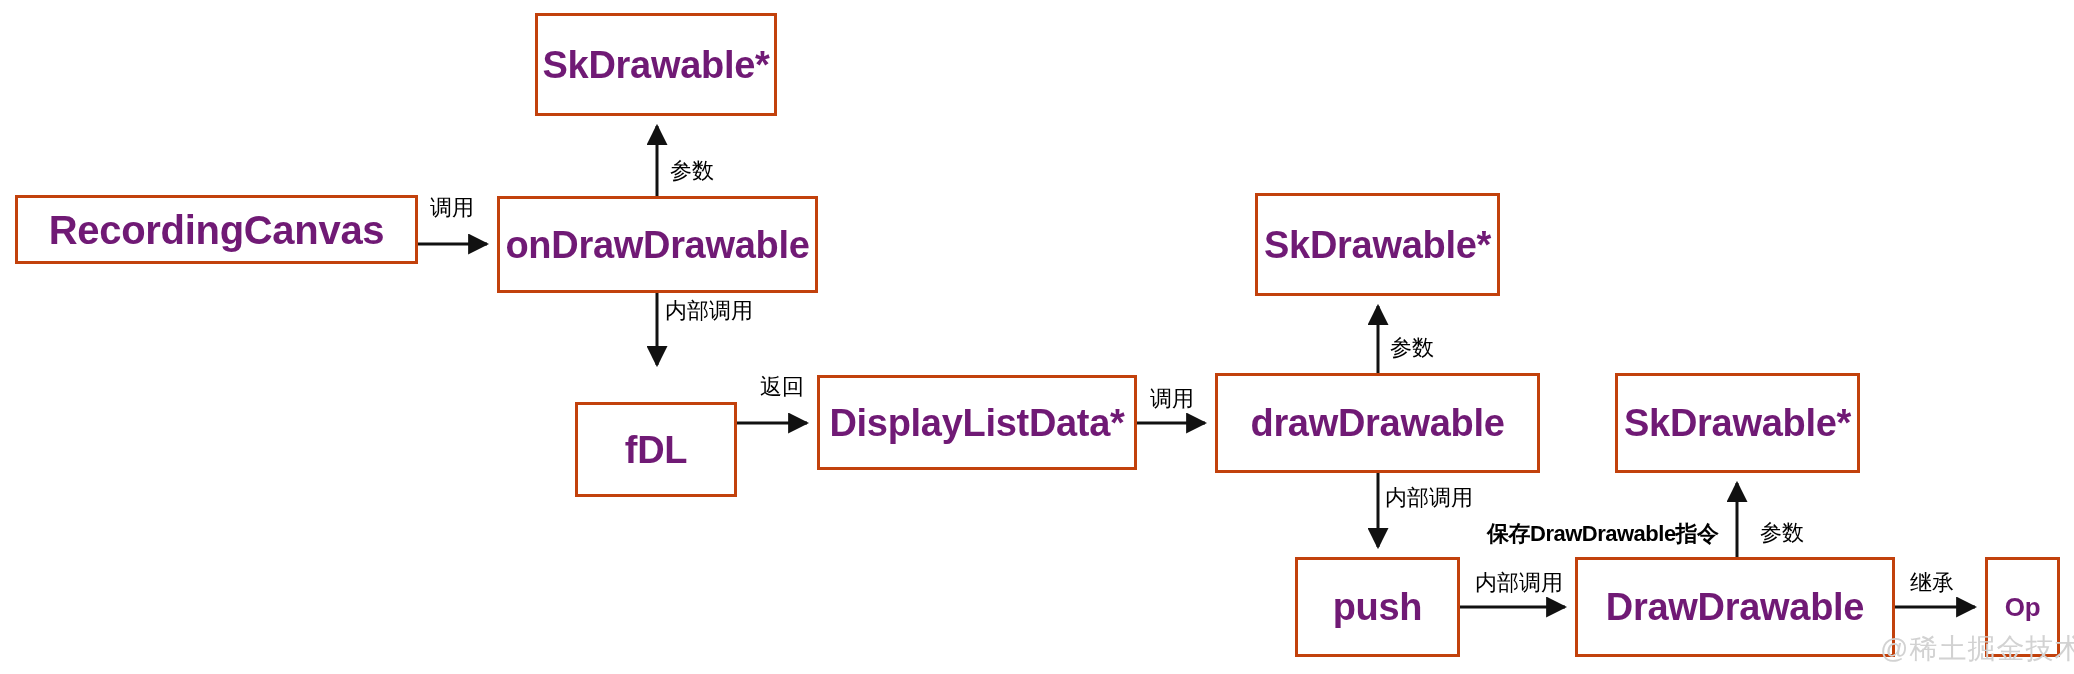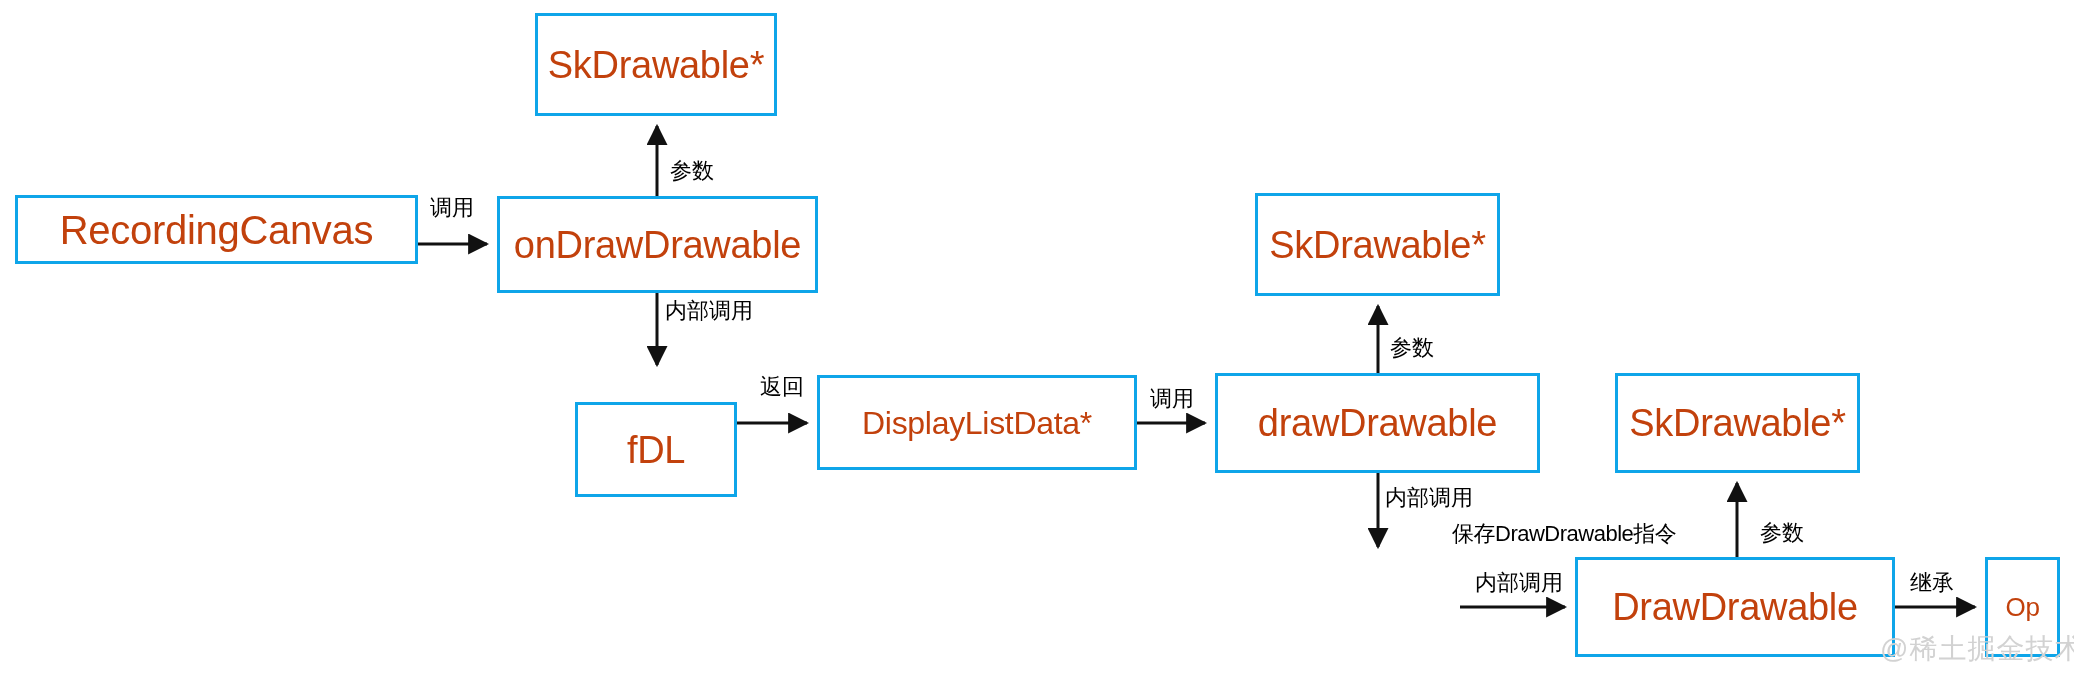--- a/index.html
+++ b/index.html
@@ -11,43 +11,44 @@
     position: relative;
     width: 2074px;
     height: 674px;
     background: #ffffff;
     font-family: "Liberation Sans", "DejaVu Sans", sans-serif;
     overflow: hidden;
   }
   .node {
     position: absolute;
     box-sizing: border-box;
-    border: 3px solid #0ea5e9;
+    border: 3px solid #c2410c;
     background: #ffffff;
     display: flex;
     align-items: center;
     justify-content: center;
-    color: #c2410c;
-    font-weight: normal;
+    color: #701a75;
+    font-weight: bold;
     letter-spacing: -0.3px;
     white-space: nowrap;
   }
   .node-label {
     line-height: 1;
   }
   .edge-label {
     position: absolute;
     color: #000000;
     font-size: 22px;
     line-height: 1;
     white-space: nowrap;
   }
   .edge-label.bold {
-    font-weight: normal;
+    font-weight: bold;
     letter-spacing: -0.5px;
+    margin-left: 35px;
   }
   svg.edges {
     position: absolute;
     left: 0;
     top: 0;
     width: 2074px;
     height: 674px;
     pointer-events: none;
   }
   .watermark {
@@ -102,36 +103,39 @@
   </div>
 
   <div class="node" style="left:497px; top:196px; width:321px; height:97px; font-size:38px;">
     <span class="node-label">onDrawDrawable</span>
   </div>
 
   <div class="node" style="left:575px; top:375px; width:162px; height:95px; font-size:38px;margin-top:27px;">
     <span class="node-label">fDL</span>
   </div>
 
-  <div class="node" style="left:817px; top:375px; width:320px; height:95px; font-size:32px;">
+  <div class="node" style="left:817px; top:375px; width:320px; height:95px; font-size:38px;">
     <span class="node-label">DisplayListData*</span>
   </div>
 
   <div class="node" style="left:1255px; top:193px; width:245px; height:103px; font-size:38px;">
     <span class="node-label">SkDrawable*</span>
   </div>
 
   <div class="node" style="left:1215px; top:373px; width:325px; height:100px; font-size:38px;">
     <span class="node-label">drawDrawable</span>
   </div>
 
   <div class="node" style="left:1615px; top:373px; width:245px; height:100px; font-size:38px;">
     <span class="node-label">SkDrawable*</span>
   </div>
 
+  <div class="node" style="left:1295px; top:557px; width:165px; height:100px; font-size:38px;">
+    <span class="node-label">push</span>
+  </div>
 
   <div class="node" style="left:1575px; top:557px; width:320px; height:100px; font-size:38px;">
     <span class="node-label">DrawDrawable</span>
   </div>
 
   <div class="node" style="left:1985px; top:557px; width:75px; height:100px; font-size:26px;">
     <span class="node-label">Op</span>
   </div>
 
   <div class="edge-label" style="left:430px; top:197px;">调用</div>

